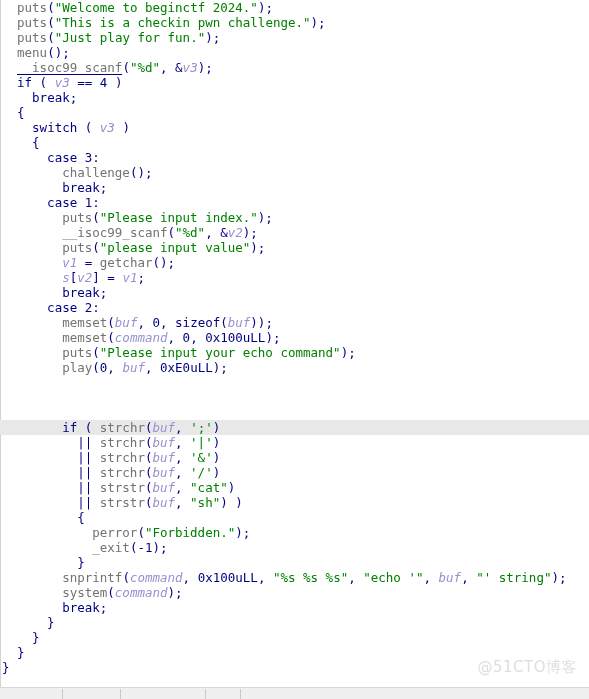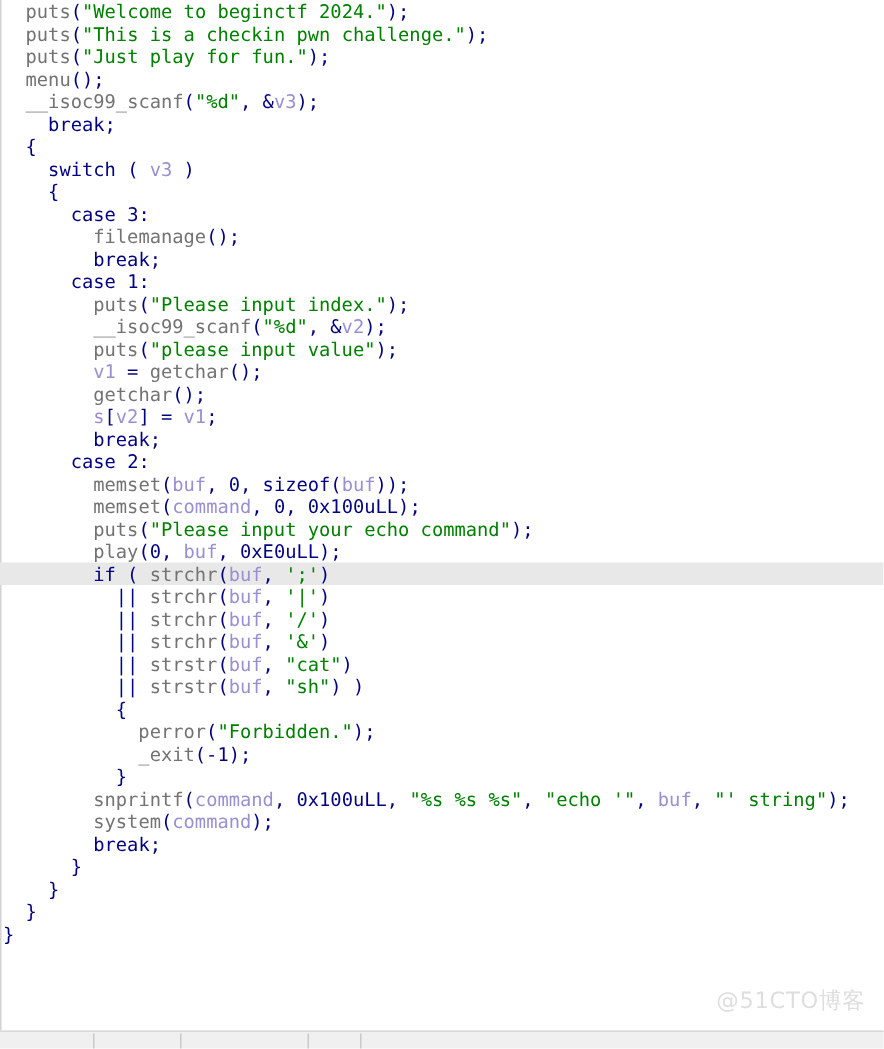--- a/index.html
+++ b/index.html
@@ -47,26 +47,27 @@
     height: 15px;
     line-height: 15px;
     font-size: 12.5px;
     white-space: pre;
     padding-left: 2px;
     letter-spacing: 0px;
     color: #000080;
   }
   .code-line.highlight {
     background: #e8e8e8;
+    margin-top: 45px;
   }
 
   
   .t-kw     { color: #000080; }   
   .t-fn     { color: #737373; }   
-  .t-var    { color: #9a8fd0; }   
+  .t-var    { color: #9a8fd0; font-style: italic; }   
   .t-str    { color: #008000; }   
   .t-num    { color: #000080; }   
   .t-punc   { color: #000080; }
 
   
   .t-ovl { border-top: 1px solid #000080; }
 
   #watermark {
     position: absolute;
     right: 12px;
@@ -103,44 +104,44 @@
 <div id="pseudocode-view">
 
   <div id="code-gutter-border"></div>
 
   <div id="code-area">
       <div class="code-line"><span style="display: inline-block; width: 15.04px;"></span><span><span class="t-fn">puts</span><span class="t-punc">(</span><span class="t-str">"Welcome to beginctf 2024."</span><span class="t-punc">);</span></span></div>
       <div class="code-line"><span style="display: inline-block; width: 15.04px;"></span><span><span class="t-fn">puts</span><span class="t-punc">(</span><span class="t-str">"This is a checkin pwn challenge."</span><span class="t-punc">);</span></span></div>
       <div class="code-line"><span style="display: inline-block; width: 15.04px;"></span><span><span class="t-fn">puts</span><span class="t-punc">(</span><span class="t-str">"Just play for fun."</span><span class="t-punc">);</span></span></div>
       <div class="code-line"><span style="display: inline-block; width: 15.04px;"></span><span><span class="t-fn">menu</span><span class="t-punc">();</span></span></div>
       <div class="code-line"><span style="display: inline-block; width: 15.04px;"></span><span><span class="t-fn">__isoc99_scanf</span><span class="t-punc">(</span><span class="t-str">"%d"</span><span class="t-punc">, &amp;</span><span class="t-var">v3</span><span class="t-punc">);</span></span></div>
+      <div class="code-line"><span style="display: inline-block; width: 15.04px;"></span><span class="t-ovl"><span class="t-kw">if</span><span class="t-punc"> ( </span><span class="t-var">v3</span><span class="t-punc"> == </span><span class="t-num">4</span><span class="t-punc"> )</span></span></div>
       <div class="code-line"><span style="display: inline-block; width: 30.08px;"></span><span><span class="t-kw">break;</span></span></div>
       <div class="code-line"><span style="display: inline-block; width: 15.04px;"></span><span><span class="t-punc">{</span></span></div>
       <div class="code-line"><span style="display: inline-block; width: 30.08px;"></span><span><span class="t-kw">switch</span><span class="t-punc"> ( </span><span class="t-var">v3</span><span class="t-punc"> )</span></span></div>
       <div class="code-line"><span style="display: inline-block; width: 30.08px;"></span><span><span class="t-punc">{</span></span></div>
       <div class="code-line"><span style="display: inline-block; width: 45.12px;"></span><span><span class="t-kw">case</span><span class="t-punc"> </span><span class="t-num">3</span><span class="t-punc">:</span></span></div>
-      <div class="code-line"><span style="display: inline-block; width: 60.16px;"></span><span><span class="t-fn">filemanage</span><span class="t-punc">();</span></span></div>
+      <div class="code-line"><span style="display: inline-block; width: 60.16px;"></span><span><span class="t-fn">challenge</span><span class="t-punc">();</span></span></div>
       <div class="code-line"><span style="display: inline-block; width: 60.16px;"></span><span><span class="t-kw">break;</span></span></div>
       <div class="code-line"><span style="display: inline-block; width: 45.12px;"></span><span><span class="t-kw">case</span><span class="t-punc"> </span><span class="t-num">1</span><span class="t-punc">:</span></span></div>
       <div class="code-line"><span style="display: inline-block; width: 60.16px;"></span><span><span class="t-fn">puts</span><span class="t-punc">(</span><span class="t-str">"Please input index."</span><span class="t-punc">);</span></span></div>
       <div class="code-line"><span style="display: inline-block; width: 60.16px;"></span><span><span class="t-fn">__isoc99_scanf</span><span class="t-punc">(</span><span class="t-str">"%d"</span><span class="t-punc">, &amp;</span><span class="t-var">v2</span><span class="t-punc">);</span></span></div>
       <div class="code-line"><span style="display: inline-block; width: 60.16px;"></span><span><span class="t-fn">puts</span><span class="t-punc">(</span><span class="t-str">"please input value"</span><span class="t-punc">);</span></span></div>
       <div class="code-line"><span style="display: inline-block; width: 60.16px;"></span><span><span class="t-var">v1</span><span class="t-punc"> = </span><span class="t-fn">getchar</span><span class="t-punc">();</span></span></div>
-      <div class="code-line"><span style="display: inline-block; width: 60.16px;"></span><span><span class="t-fn">getchar</span><span class="t-punc">();</span></span></div>
       <div class="code-line"><span style="display: inline-block; width: 60.16px;"></span><span><span class="t-var">s</span><span class="t-punc">[</span><span class="t-var">v2</span><span class="t-punc">] = </span><span class="t-var">v1</span><span class="t-punc">;</span></span></div>
       <div class="code-line"><span style="display: inline-block; width: 60.16px;"></span><span><span class="t-kw">break;</span></span></div>
       <div class="code-line"><span style="display: inline-block; width: 45.12px;"></span><span><span class="t-kw">case</span><span class="t-punc"> </span><span class="t-num">2</span><span class="t-punc">:</span></span></div>
       <div class="code-line"><span style="display: inline-block; width: 60.16px;"></span><span><span class="t-fn">memset</span><span class="t-punc">(</span><span class="t-var">buf</span><span class="t-punc">, </span><span class="t-num">0</span><span class="t-punc">, </span><span class="t-kw">sizeof</span><span class="t-punc">(</span><span class="t-var">buf</span><span class="t-punc">));</span></span></div>
       <div class="code-line"><span style="display: inline-block; width: 60.16px;"></span><span><span class="t-fn">memset</span><span class="t-punc">(</span><span class="t-var">command</span><span class="t-punc">, </span><span class="t-num">0</span><span class="t-punc">, </span><span class="t-num">0x100uLL</span><span class="t-punc">);</span></span></div>
       <div class="code-line"><span style="display: inline-block; width: 60.16px;"></span><span><span class="t-fn">puts</span><span class="t-punc">(</span><span class="t-str">"Please input your echo command"</span><span class="t-punc">);</span></span></div>
       <div class="code-line"><span style="display: inline-block; width: 60.16px;"></span><span><span class="t-fn">play</span><span class="t-punc">(</span><span class="t-num">0</span><span class="t-punc">, </span><span class="t-var">buf</span><span class="t-punc">, </span><span class="t-num">0xE0uLL</span><span class="t-punc">);</span></span></div>
       <div class="code-line highlight"><span style="display: inline-block; width: 60.16px;"></span><span><span class="t-kw">if</span><span class="t-punc"> ( </span><span class="t-fn">strchr</span><span class="t-punc">(</span><span class="t-var">buf</span><span class="t-punc">, </span><span class="t-str">';'</span><span class="t-punc">)</span></span></div>
       <div class="code-line"><span style="display: inline-block; width: 75.2px;"></span><span><span class="t-punc">|| </span><span class="t-fn">strchr</span><span class="t-punc">(</span><span class="t-var">buf</span><span class="t-punc">, </span><span class="t-str">'|'</span><span class="t-punc">)</span></span></div>
+      <div class="code-line"><span style="display: inline-block; width: 75.2px;"></span><span><span class="t-punc">|| </span><span class="t-fn">strchr</span><span class="t-punc">(</span><span class="t-var">buf</span><span class="t-punc">, </span><span class="t-str">'&amp;'</span><span class="t-punc">)</span></span></div>
       <div class="code-line"><span style="display: inline-block; width: 75.2px;"></span><span><span class="t-punc">|| </span><span class="t-fn">strchr</span><span class="t-punc">(</span><span class="t-var">buf</span><span class="t-punc">, </span><span class="t-str">'/'</span><span class="t-punc">)</span></span></div>
-      <div class="code-line"><span style="display: inline-block; width: 75.2px;"></span><span><span class="t-punc">|| </span><span class="t-fn">strchr</span><span class="t-punc">(</span><span class="t-var">buf</span><span class="t-punc">, </span><span class="t-str">'&amp;'</span><span class="t-punc">)</span></span></div>
       <div class="code-line"><span style="display: inline-block; width: 75.2px;"></span><span><span class="t-punc">|| </span><span class="t-fn">strstr</span><span class="t-punc">(</span><span class="t-var">buf</span><span class="t-punc">, </span><span class="t-str">"cat"</span><span class="t-punc">)</span></span></div>
       <div class="code-line"><span style="display: inline-block; width: 75.2px;"></span><span><span class="t-punc">|| </span><span class="t-fn">strstr</span><span class="t-punc">(</span><span class="t-var">buf</span><span class="t-punc">, </span><span class="t-str">"sh"</span><span class="t-punc">) )</span></span></div>
       <div class="code-line"><span style="display: inline-block; width: 75.2px;"></span><span><span class="t-punc">{</span></span></div>
       <div class="code-line"><span style="display: inline-block; width: 90.24px;"></span><span><span class="t-fn">perror</span><span class="t-punc">(</span><span class="t-str">"Forbidden."</span><span class="t-punc">);</span></span></div>
       <div class="code-line"><span style="display: inline-block; width: 90.24px;"></span><span><span class="t-fn">_exit</span><span class="t-punc">(-</span><span class="t-num">1</span><span class="t-punc">);</span></span></div>
       <div class="code-line"><span style="display: inline-block; width: 75.2px;"></span><span><span class="t-punc">}</span></span></div>
       <div class="code-line"><span style="display: inline-block; width: 60.16px;"></span><span><span class="t-fn">snprintf</span><span class="t-punc">(</span><span class="t-var">command</span><span class="t-punc">, </span><span class="t-num">0x100uLL</span><span class="t-punc">, </span><span class="t-str">"%s %s %s"</span><span class="t-punc">, </span><span class="t-str">"echo '"</span><span class="t-punc">, </span><span class="t-var">buf</span><span class="t-punc">, </span><span class="t-str">"' string"</span><span class="t-punc">);</span></span></div>
       <div class="code-line"><span style="display: inline-block; width: 60.16px;"></span><span><span class="t-fn">system</span><span class="t-punc">(</span><span class="t-var">command</span><span class="t-punc">);</span></span></div>
       <div class="code-line"><span style="display: inline-block; width: 60.16px;"></span><span><span class="t-kw">break;</span></span></div>
       <div class="code-line"><span style="display: inline-block; width: 45.12px;"></span><span><span class="t-punc">}</span></span></div>

